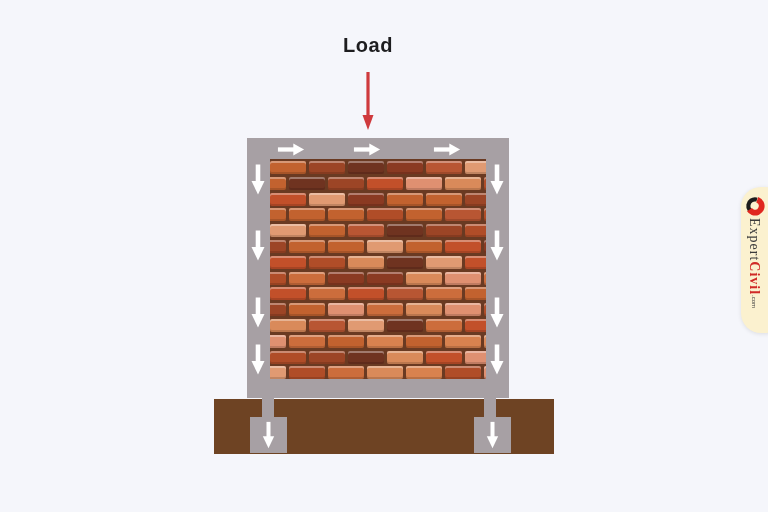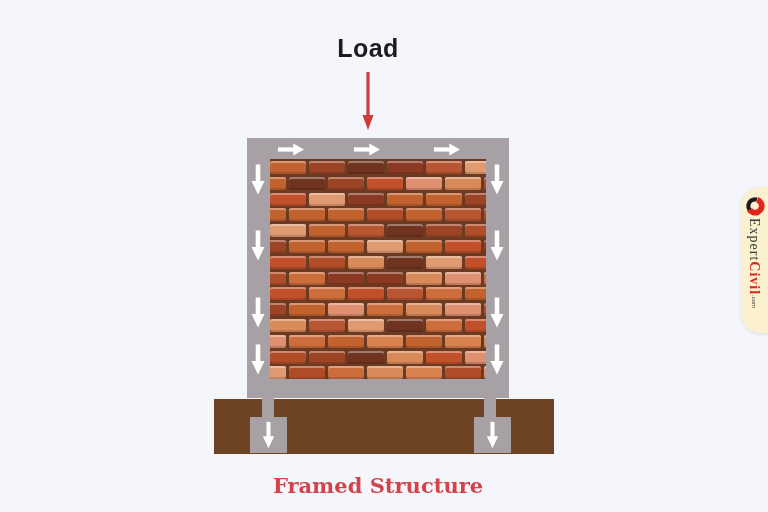--- a/index.html
+++ b/index.html
@@ -7,21 +7,21 @@
     width:768px;height:512px;overflow:hidden;
     background:var(--bg,#f5f6fb);
     font-family:"Liberation Sans", sans-serif;
     position:relative;
   }
   #stage{position:absolute;inset:0;}
 
   
   .load-label{
     position:absolute;left:308px;top:34px;width:120px;
-    text-align:center;font-size:25px;font-weight:bold;
+    text-align:center;font-size:20px;font-weight:bold;
     color:var(--text-dark,#1d1d1f);letter-spacing:.5px;
   }
   .load-arrow{position:absolute;left:360px;top:71px;width:16px;height:62px;}
   .load-arrow svg{width:100%;height:100%;display:block;}
 
   
   .frame{
     position:absolute;left:247px;top:138px;width:262px;height:260px;
     background:var(--frame,#a7a0a4);
   }
@@ -308,21 +308,20 @@
     </div>
   <div class="pad right">
       <span class="arrow">
         <svg viewBox="0 0 16 32">
           <path d="M8 1 V19" stroke="#ffffff" stroke-width="4.6" fill="none"></path>
           <path d="M1.5 17.5 H14.5 L8 31 Z" fill="#ffffff"></path>
         </svg>
       </span>
     </div>
 
-  <div class="caption">Framed Structure</div>
 
   <div class="badge">
     <span class="logo-icon">
       <svg viewBox="0 0 24 24">
         <circle class="ic-dark" cx="12" cy="12" r="8" fill="none" stroke-width="5" stroke-dasharray="26 25" transform="rotate(100 12 12)"></circle>
         <circle class="ic-red" cx="12" cy="12" r="8" fill="none" stroke-width="7" stroke-dasharray="30 21" transform="rotate(-70 12 12)"></circle>
       </svg>
     </span>
     <span class="vtext">
       <span class="expert">Expert</span><span class="civil">Civil</span><span class="tld">.com</span>

